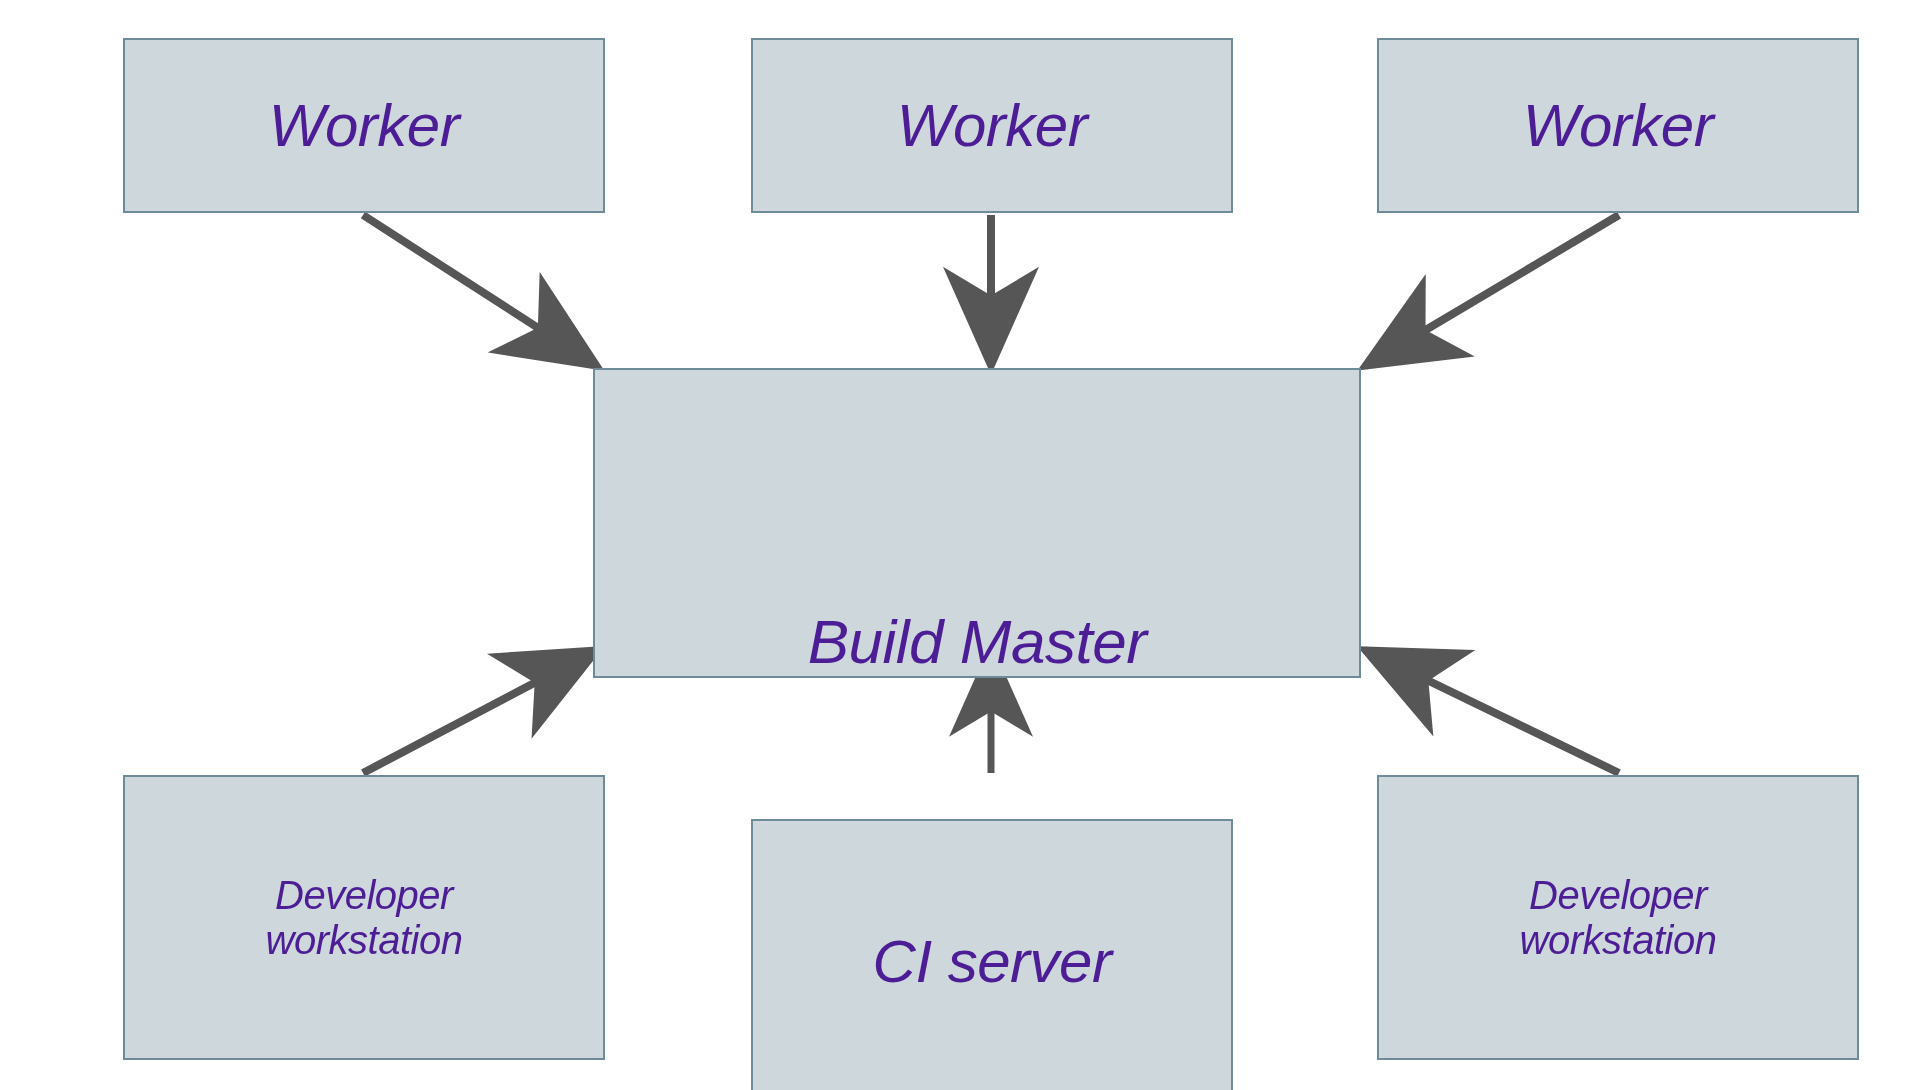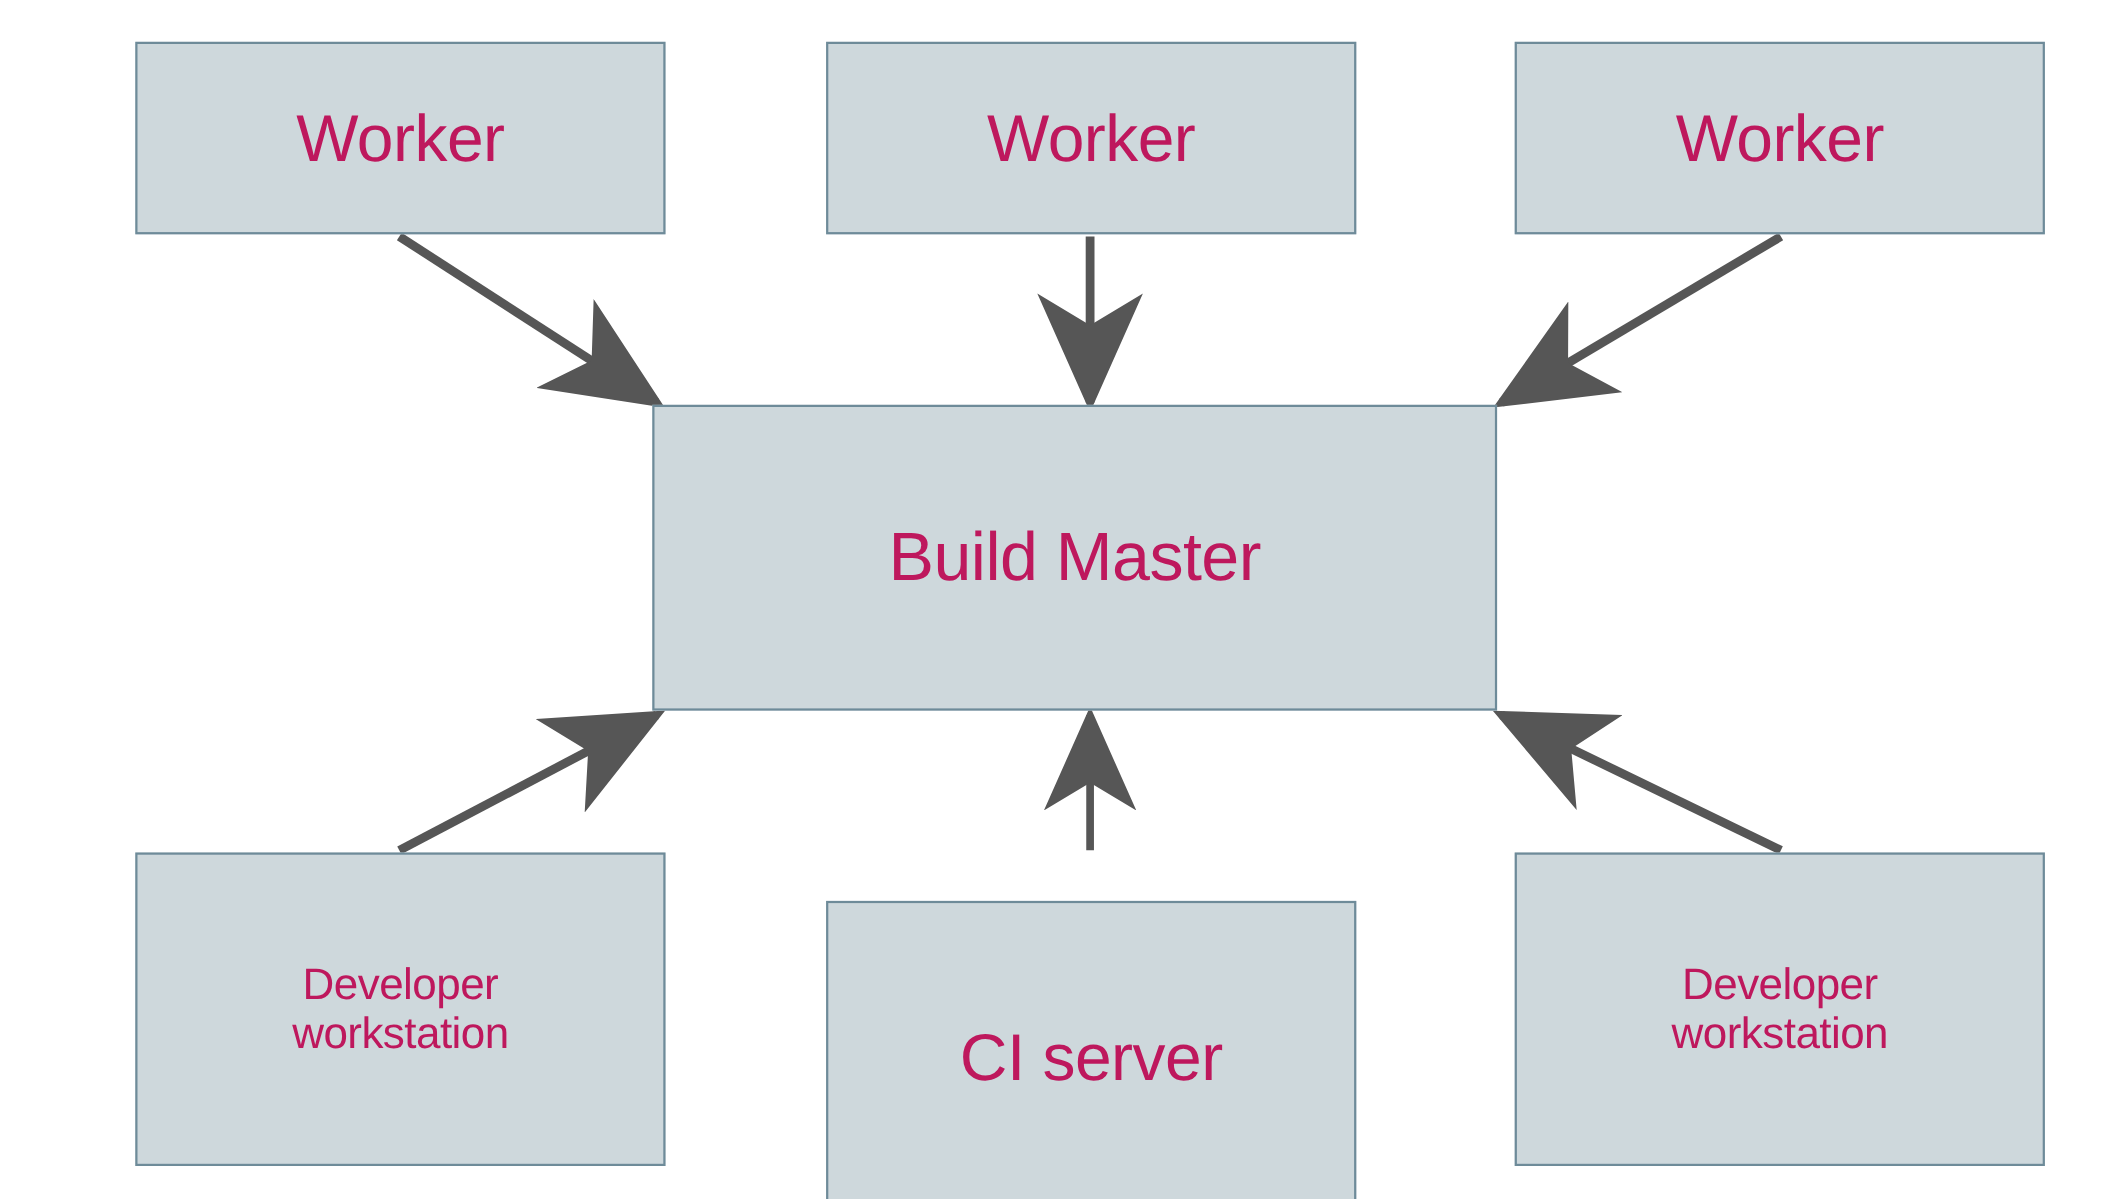--- a/index.html
+++ b/index.html
@@ -28,40 +28,41 @@
     position: absolute;
     box-sizing: border-box;
     background: #ced8dc;
     border: 2px solid #6e8b99;
     display: flex;
     align-items: center;
     justify-content: center;
     text-align: center;
   }
   .node-label {
-    color: #be185d;
+    color: #4c1d95;
     font-family: "Liberation Sans", "DejaVu Sans", sans-serif;
     font-weight: 400;
     letter-spacing: -0.5px;
     line-height: 1.12;
     white-space: pre-line;
     padding: 0 6px;
+    font-style: italic;
   }
   .node-worker .node-label { font-size: 60px; }
   .node-master .node-label { font-size: 62px; }
   .node-ci .node-label { font-size: 60px; }
   .node-dev .node-label { font-size: 40px; }
 
   
   #node-worker-1 { left: 123px;  top: 38px;  width: 482px; height: 175px; }
   #node-worker-2 { left: 751px;  top: 38px;  width: 482px; height: 175px; }
   #node-worker-3 { left: 1377px; top: 38px;  width: 482px; height: 175px; }
 
   
-  #node-build-master { left: 593px; top: 368px; width: 768px; height: 278px; }
+  #node-build-master { left: 593px; top: 368px; width: 768px; height: 310px; align-items: flex-end; }
 
   
   #node-dev-left  { left: 123px;  top: 775px; width: 482px; height: 285px; }
   #node-ci-server { left: 751px;  top: 775px; width: 482px; height: 285px; margin-top: 44px; }
   #node-dev-right { left: 1377px; top: 775px; width: 482px; height: 285px; }
 </style>
 </head>
 <body>
 
 <div id="canvas">

